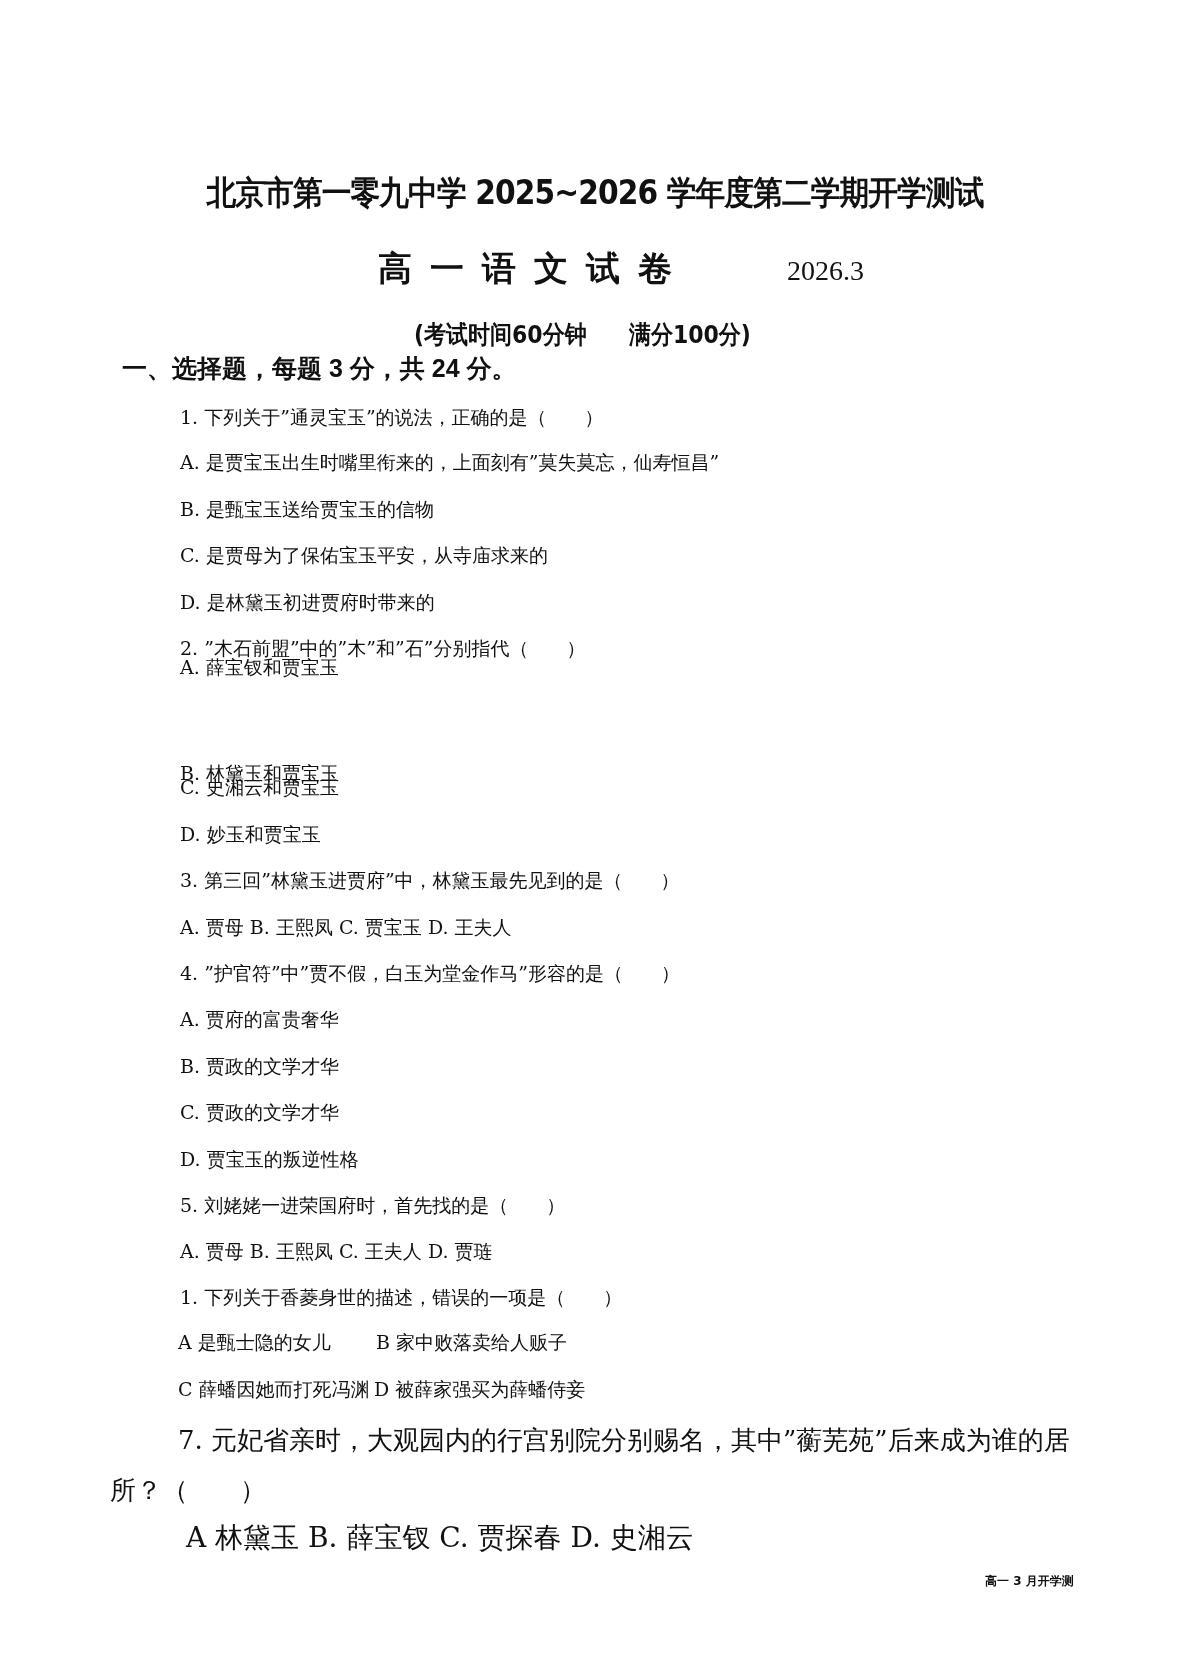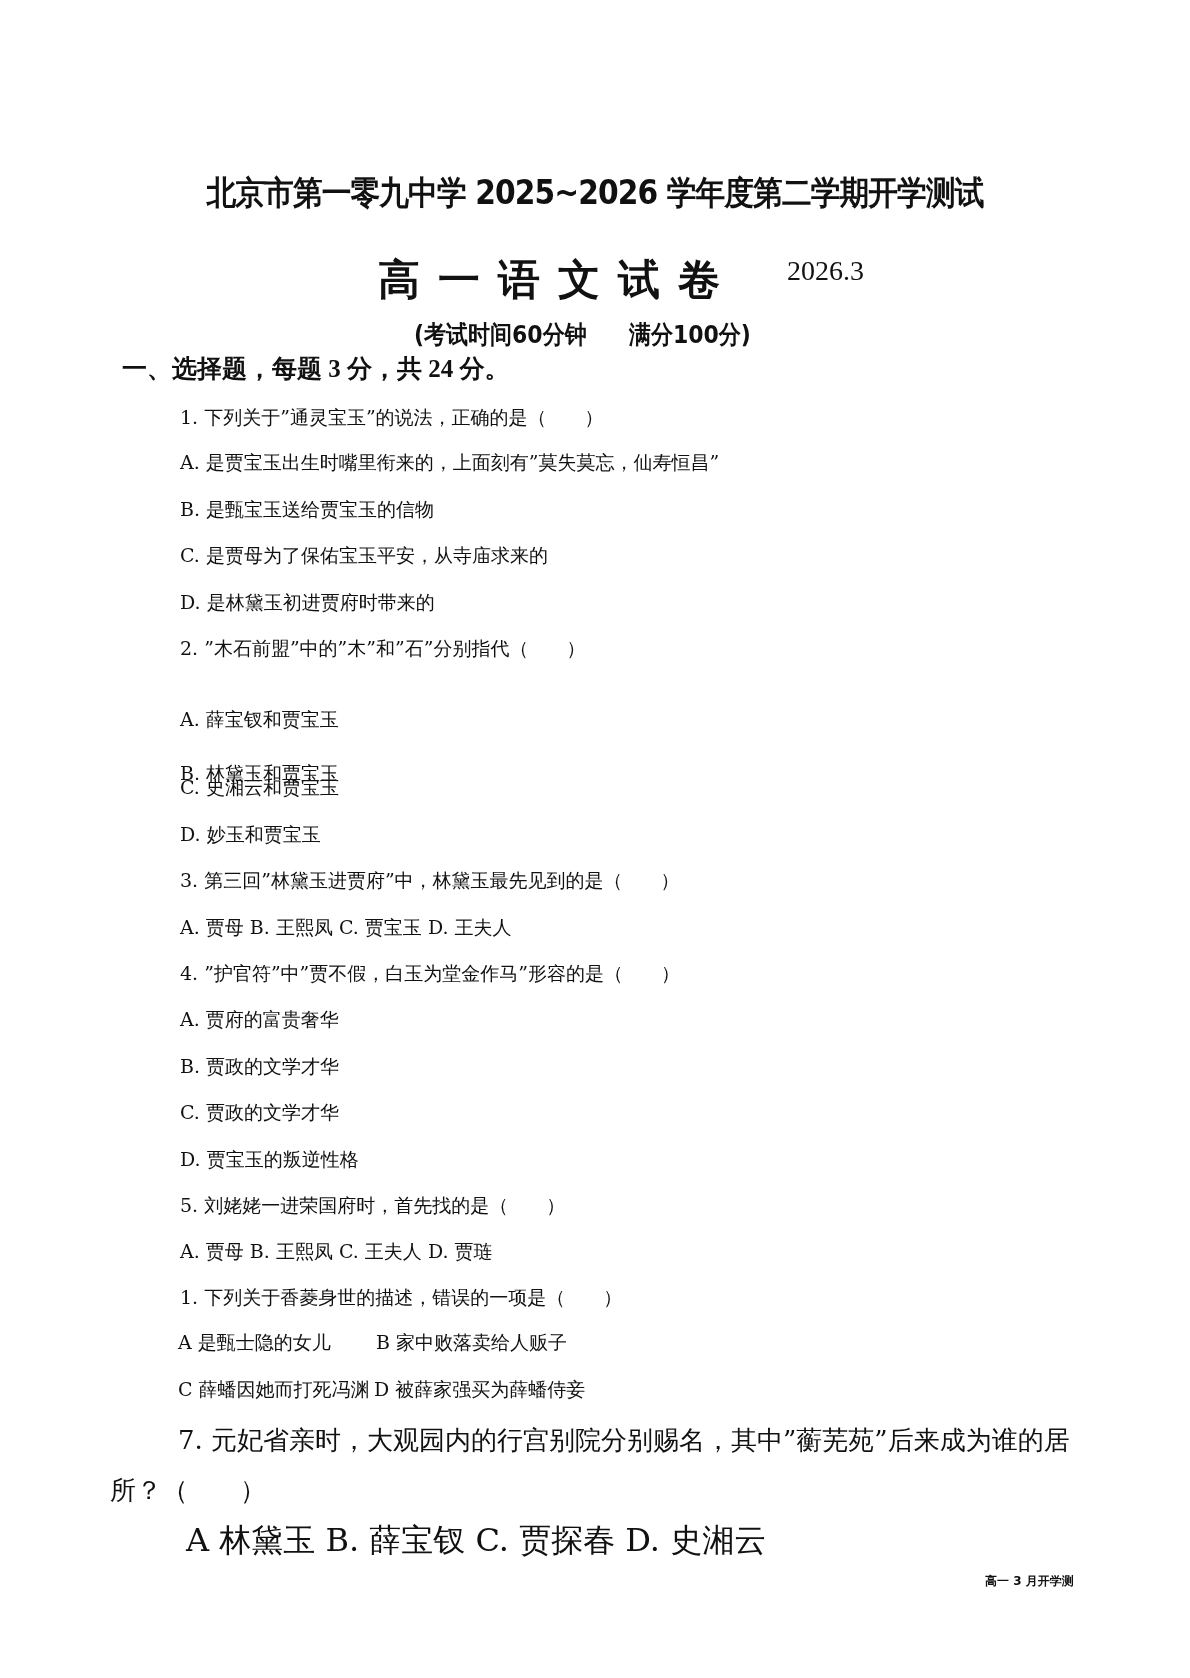--- a/index.html
+++ b/index.html
@@ -3,26 +3,26 @@
 <meta charset="utf-8">
 <style>
   html, body { margin: 0; padding: 0; background: #ffffff; }
   body { width: 1190px; height: 1678px; position: relative; overflow: hidden;
          font-family: "DejaVu Serif", "Liberation Serif", serif; color: #111; }
   .abs { position: absolute; white-space: nowrap; line-height: 1; }
   .title { left: 0; width: 1190px; top: 176px; text-align: center;
            font-family: "DejaVu Sans", "Liberation Sans", sans-serif;
            font-size: 33px; font-weight: bold; letter-spacing: -1px; transform: scaleX(0.9); }
   .subtitle { left: 378px; top: 251px; font-family: "DejaVu Sans", sans-serif;
-              font-size: 42px; font-weight: bold; letter-spacing: 18px; margin-top: 8px; }
+              font-size: 34px; font-weight: bold; letter-spacing: 18px; }
   .date { left: 787px; top: 257px; font-family: "Liberation Serif", serif; font-size: 28px; text-align: center; }
   .info { left: 414px; top: 322px; font-family: "DejaVu Sans", sans-serif;
           font-size: 25px; font-weight: bold; transform: scaleX(0.88); transform-origin: left; }
   .info .gap { display: inline-block; width: 48px; }
-  .section { left: 122px; top: 356px; font-family: Liberation Serif, serif;
+  .section { left: 122px; top: 356px; font-family: Liberation Sans, sans-serif;
              font-size: 25px; font-weight: bold; }
   .line { font-size: 19px; left: 180px; }
   .footer { left: 985px; top: 1575px; font-family: "DejaVu Sans", sans-serif;
             font-size: 12px; font-weight: bold; }
 </style>
 </head>
 <body>
 
 <div>
 
@@ -35,21 +35,21 @@
 
   <div class="abs section">一、选择题，每题 3 分，共 24 分。</div>
 
   <div class="abs line" style="top:408px">1. 下列关于”通灵宝玉”的说法，正确的是（　　）</div>
   <div class="abs line" style="top:453px">A. 是贾宝玉出生时嘴里衔来的，上面刻有”莫失莫忘，仙寿恒昌”</div>
   <div class="abs line" style="top:500px">B. 是甄宝玉送给贾宝玉的信物</div>
   <div class="abs line" style="top:546px">C. 是贾母为了保佑宝玉平安，从寺庙求来的</div>
   <div class="abs line" style="top:593px">D. 是林黛玉初进贾府时带来的</div>
 
   <div class="abs line" style="top:639px">2. ”木石前盟”中的”木”和”石”分别指代（　　）</div>
-  <div class="abs line" style="top:710px">A. 薛宝钗和贾宝玉</div>
+  <div class="abs line" style="top:658px">A. 薛宝钗和贾宝玉</div>
   <div class="abs line" style="top:764px">B. 林黛玉和贾宝玉</div>
   <div class="abs line" style="top:778px">C. 史湘云和贾宝玉</div>
   <div class="abs line" style="top:825px">D. 妙玉和贾宝玉</div>
 
   <div class="abs line" style="top:871px">3. 第三回”林黛玉进贾府”中，林黛玉最先见到的是（　　）</div>
   <div class="abs line" style="top:918px">A. 贾母 B. 王熙凤 C. 贾宝玉 D. 王夫人</div>
 
   <div class="abs line" style="top:964px">4. ”护官符”中”贾不假，白玉为堂金作马”形容的是（　　）</div>
   <div class="abs line" style="top:1010px">A. 贾府的富贵奢华</div>
   <div class="abs line" style="top:1057px">B. 贾政的文学才华</div>
@@ -60,16 +60,16 @@
   <div class="abs line" style="top:1242px">A. 贾母 B. 王熙凤 C. 王夫人 D. 贾琏</div>
 
   <div class="abs line" style="top:1288px">1. 下列关于香菱身世的描述，错误的一项是（　　）</div>
   <div class="abs line" style="top:1333px; left:178px">A 是甄士隐的女儿</div>
   <div class="abs line" style="top:1333px; left:376px">B 家中败落卖给人贩子</div>
   <div class="abs line" style="top:1380px; left:178px">C 薛蟠因她而打死冯渊</div>
   <div class="abs line" style="top:1380px; left:374px">D 被薛家强买为薛蟠侍妾</div>
 
   <div class="abs line" style="top:1427px; left:178px; font-size:26px">7. 元妃省亲时，大观园内的行宫别院分别赐名，其中”蘅芜苑”后来成为谁的居</div>
   <div class="abs line" style="top:1477px; left:110px; font-size:26px">所？（　　）</div>
-  <div class="abs line" style="top:1524px; left:186px; font-size:32px">A 林黛玉 B. 薛宝钗 C. 贾探春 D. 史湘云</div>
+  <div class="abs line" style="top:1524px; left:186px; font-size:28px">A 林黛玉 B. 薛宝钗 C. 贾探春 D. 史湘云</div>
 
   <div class="abs footer">高一 3 月开学测</div>
 </div>
 
 </body></html>

